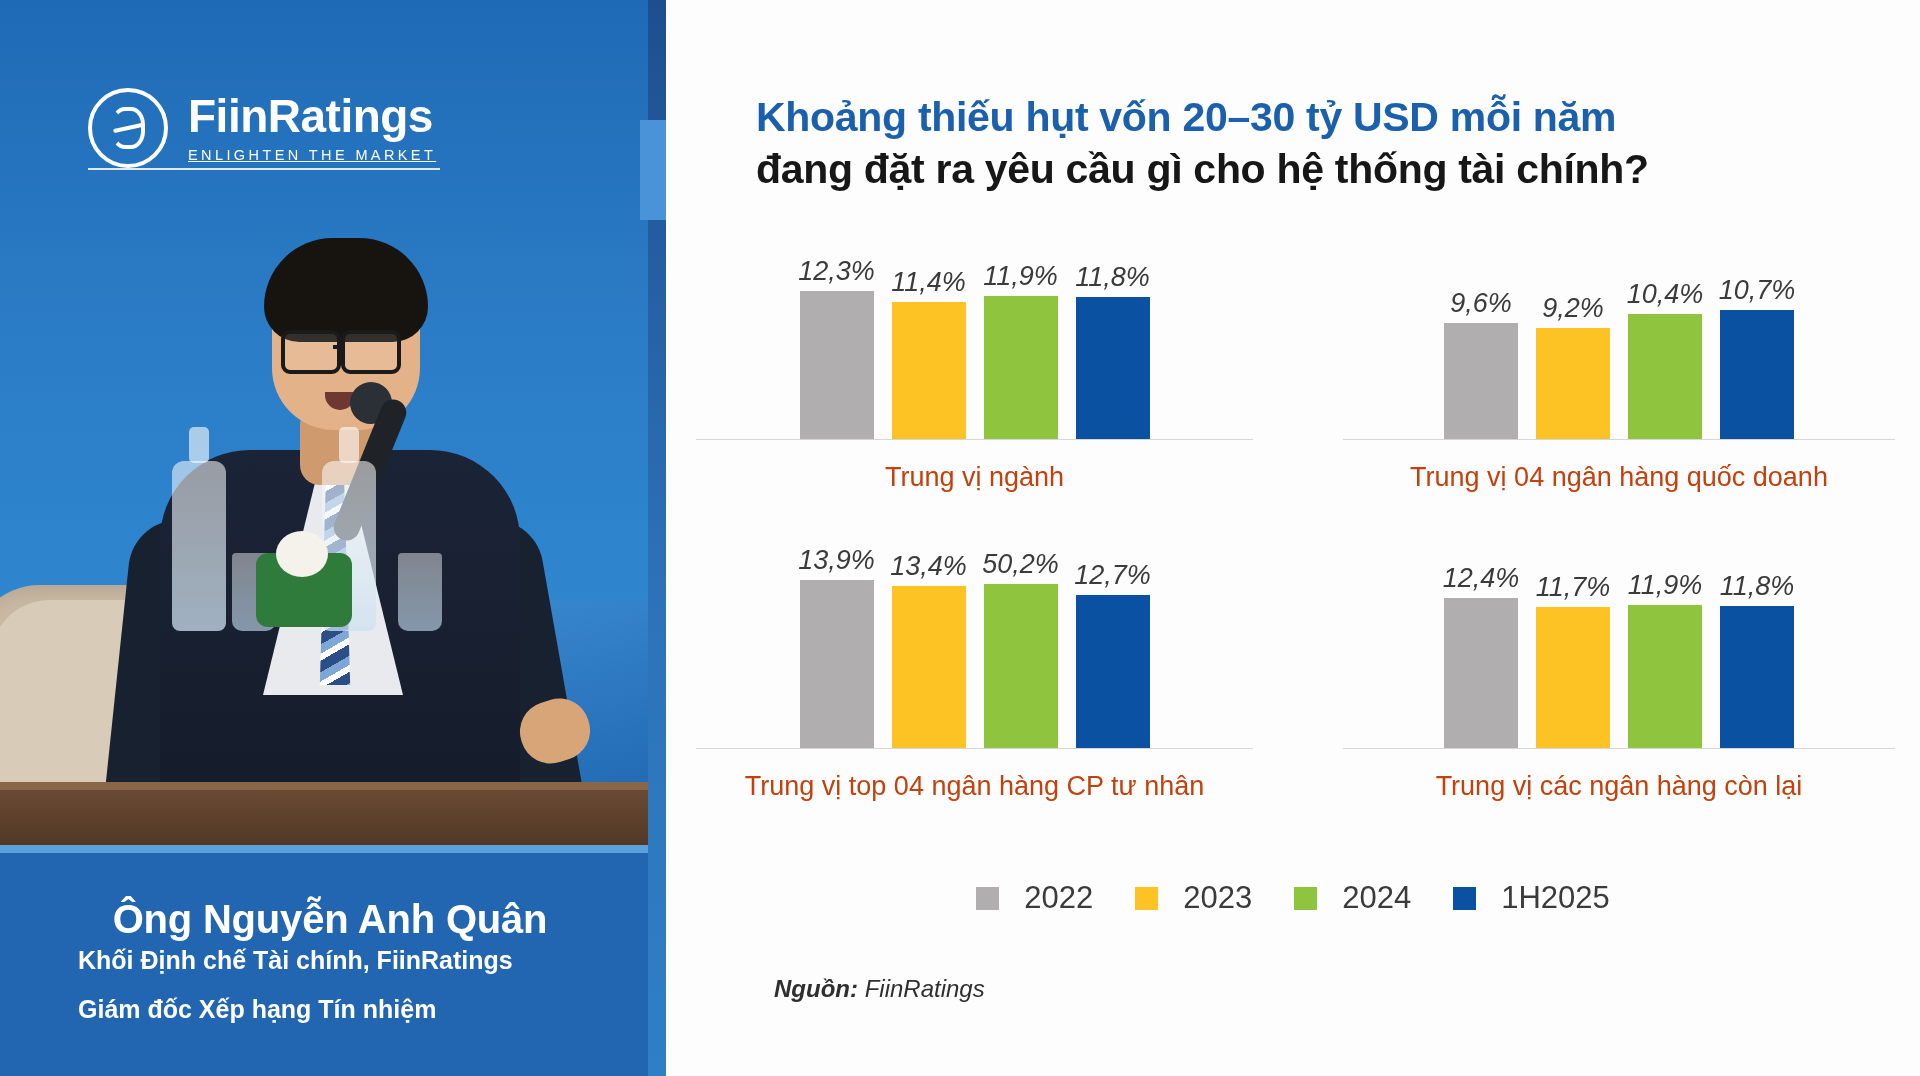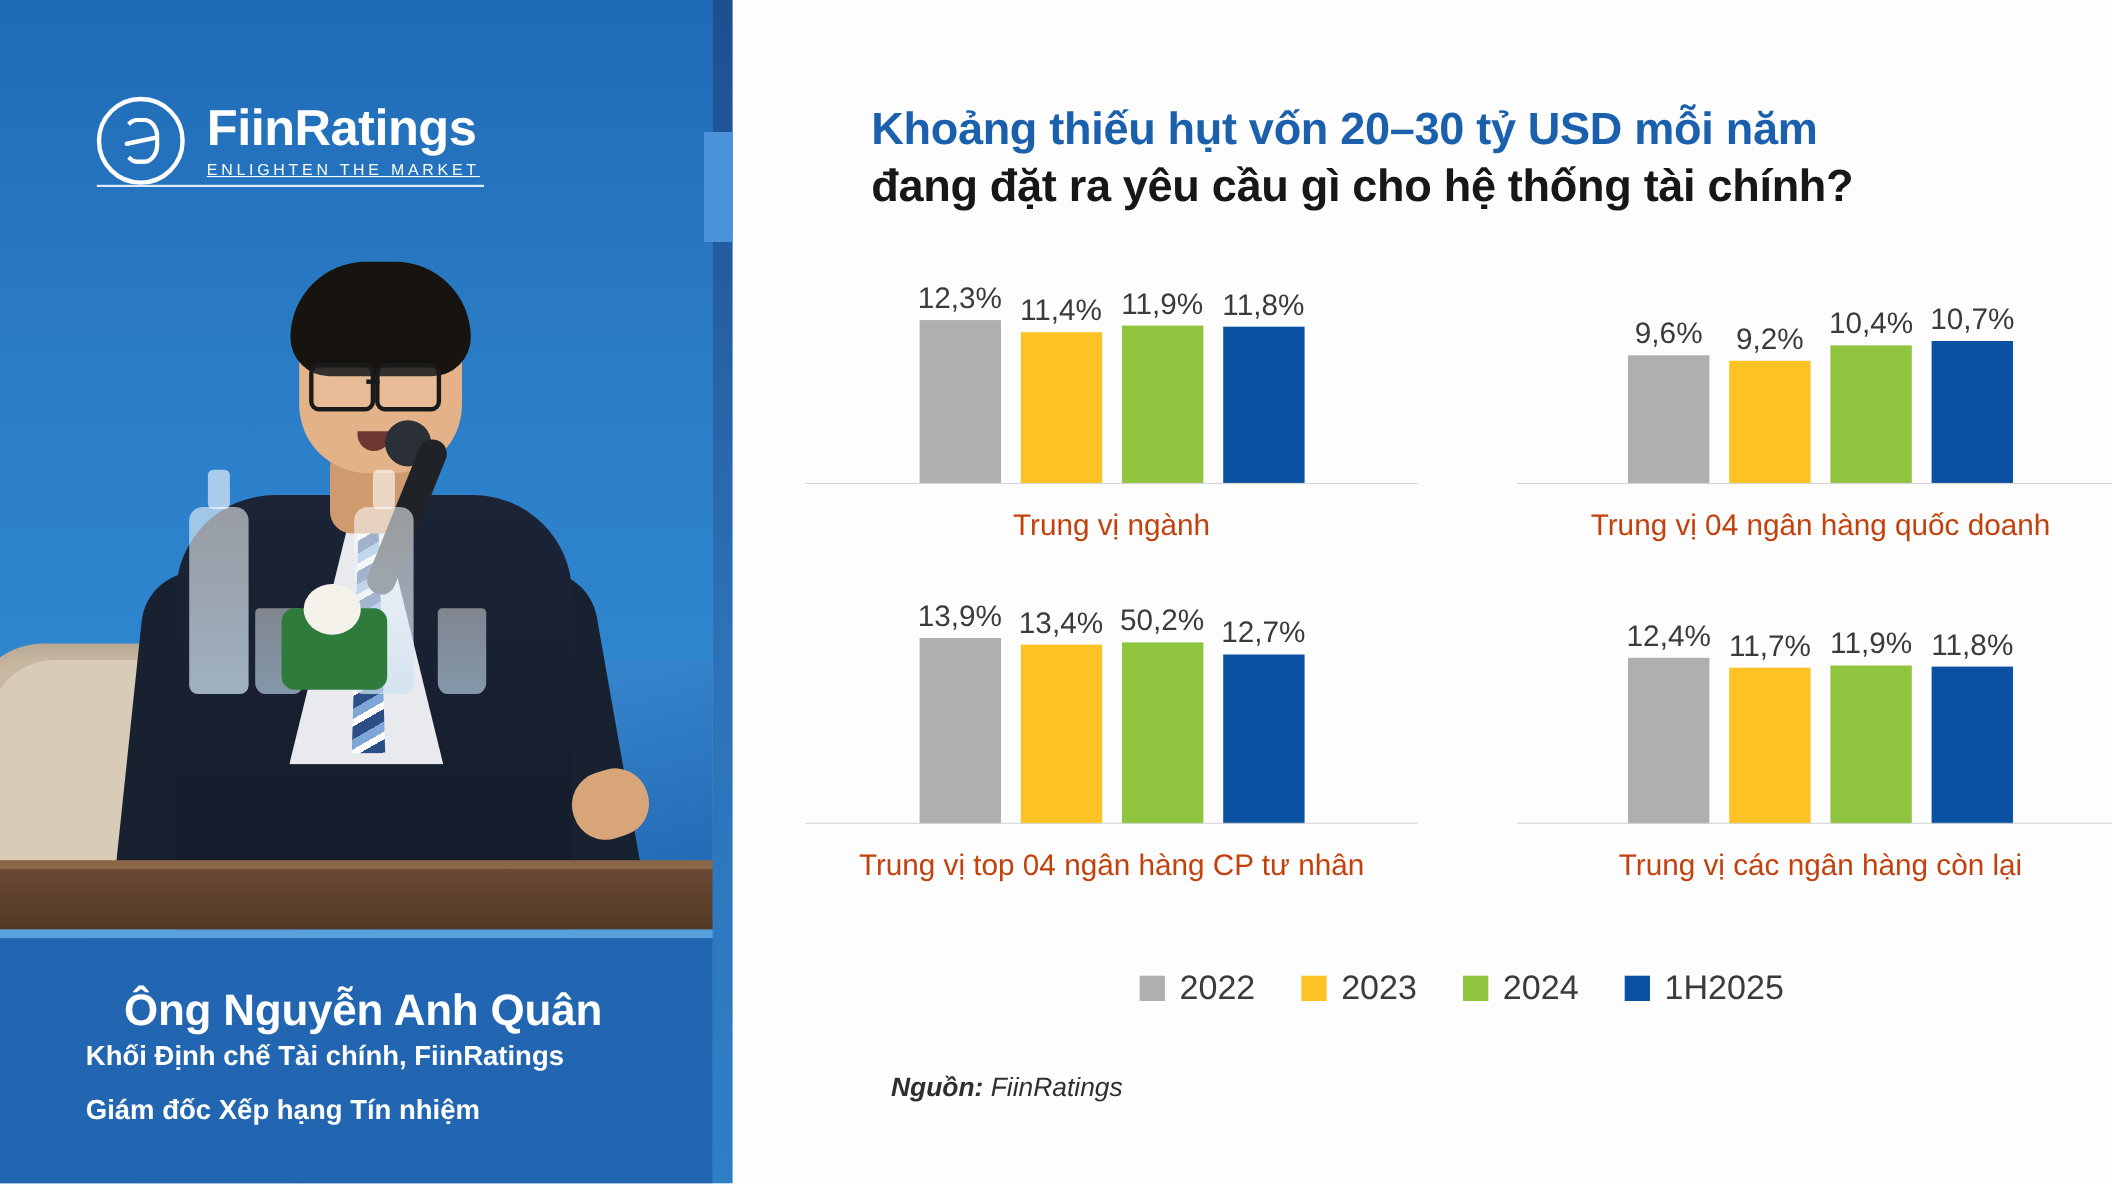--- a/index.html
+++ b/index.html
@@ -170,57 +170,57 @@
   }
   .left-caption{
     position:absolute;left:0;top:853px;width:648px;height:223px;
     background:#2265b0;
     padding:44px 66px 0 78px;box-sizing:border-box;color:#ffffff;
   }
   .speaker-name{font-size:40px;font-weight:700;letter-spacing:-0.2px;line-height:1.1;text-align:center;}
   .speaker-role{font-size:25px;font-weight:600;margin-top:14px;line-height:1.38;}
 
   
-  .right{position:absolute;left:666px;top:0;right:0;bottom:0;margin-left:36px;}
+  .right{position:absolute;left:666px;top:0;right:0;bottom:0;}
   .title-block{position:absolute;left:90px;top:92px;width:1120px;}
   .title-line1{
     font-size:41px;font-weight:700;color:#1b60ac;line-height:1.26;letter-spacing:-0.3px;
   }
   .title-line2{
     font-size:41px;font-weight:700;color:#171717;line-height:1.26;letter-spacing:-0.3px;
   }
 
   .charts{position:absolute;left:0;top:230px;width:1254px;height:640px;}
   .chart-row{display:flex;width:1254px;}
   .panel{width:627px;box-sizing:border-box;}
   .panel.left-pad{padding:0 40px 0 30px;}
   .panel.right-pad{padding:0 25px 0 50px;}
 
   .plot{position:relative;height:210px;}
   .bars{
     position:absolute;left:0;right:0;bottom:0;height:210px;
-    display:flex;align-items:flex-end;justify-content:center;gap:18px;
+    display:flex;align-items:flex-end;justify-content:center;gap:18px;font-style:italic;
   }
   .barwrap{width:74px;position:relative;display:flex;flex-direction:column;align-items:center;justify-content:flex-end;height:100%;}
   .bar-value{
     font-size:27px;color:#3b3b3b;font-weight:400;margin-bottom:4px;white-space:nowrap;
   }
   .bar{width:74px;border-radius:0;}
   .axis{
     position:absolute;left:0;right:0;bottom:0;height:1px;background:#d6d6d6;
   }
   .cat-label{
     text-align:center;font-size:27px;color:#c2410c;margin-top:22px;white-space:nowrap;
   }
 
   .legend{
     position:absolute;left:0;top:880px;width:1254px;
     display:flex;align-items:center;justify-content:center;gap:42px;
   }
-  .legend-item{display:flex;align-items:center;gap:13px;justify-content:flex-end;}
+  .legend-item{display:flex;align-items:center;gap:25px;justify-content:flex-end;}
   .legend-swatch{width:23px;height:23px;display:block;}
   .legend-label{font-size:31px;color:#3b3b3b;}
 
   .source{
     position:absolute;left:108px;top:975px;font-size:24px;color:#2f2f2f;font-style:italic;
   }
   .source b{font-weight:700;font-style:italic;}
 </style>
 </head>
 <body>

